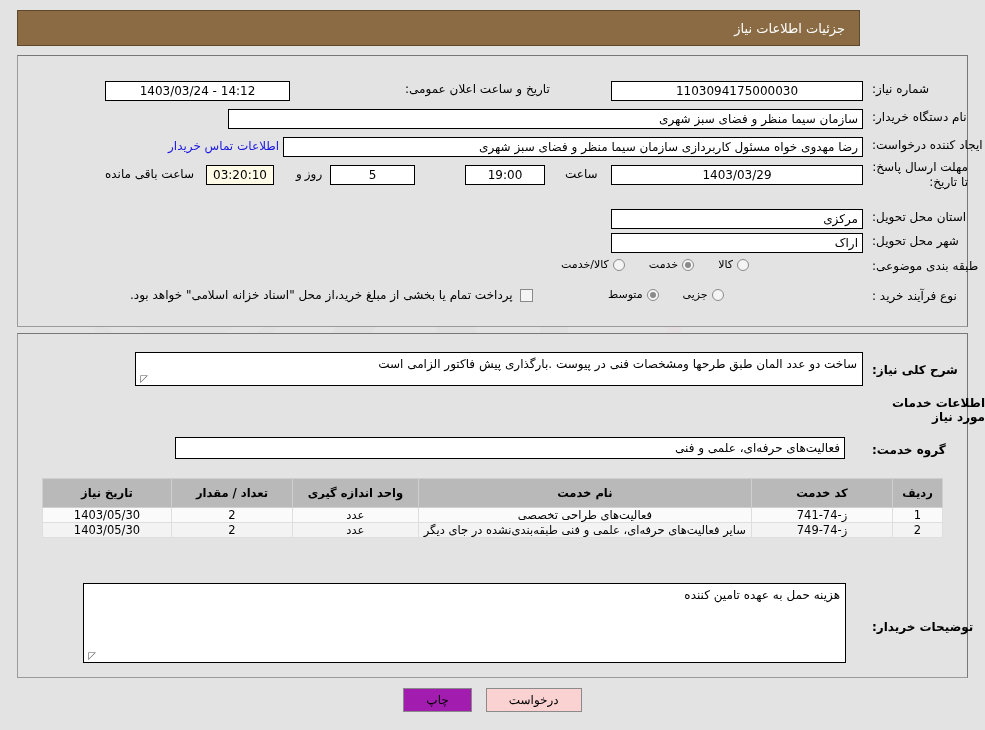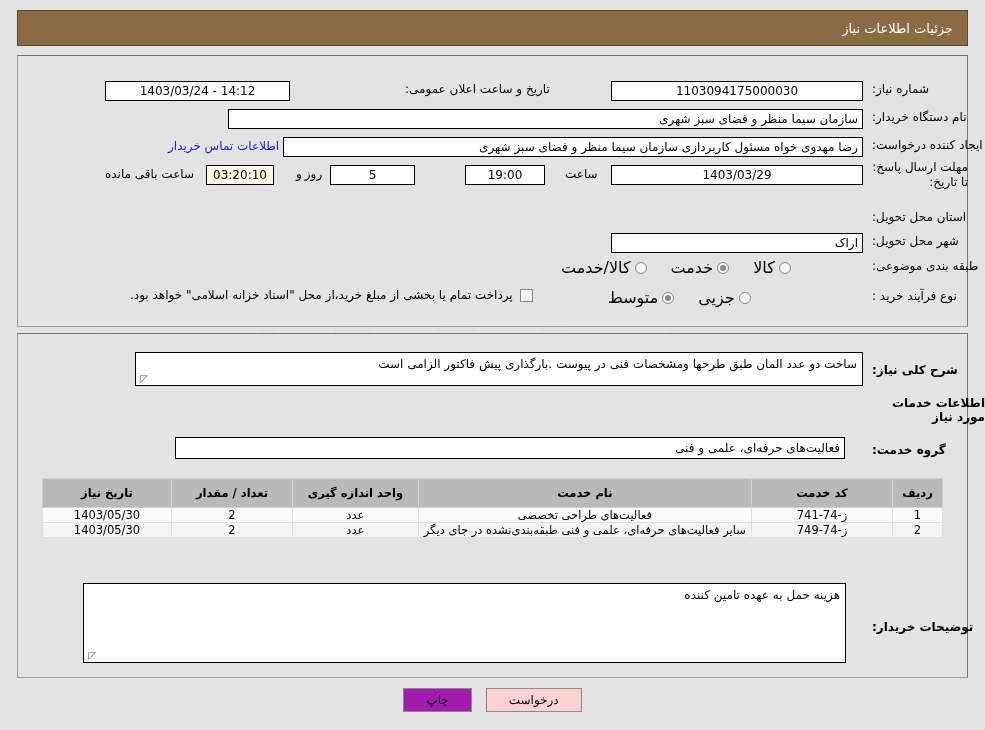--- a/index.html
+++ b/index.html
@@ -26,21 +26,21 @@
     width: 985px; height: 260px;
     pointer-events: none;
     z-index: 0;
     opacity: .5;
   }
 
   
   .titlebar {
     position: absolute;
     left: 17px; top: 10px;
-    width: 951px; height: 36px;
+    width: 843px; height: 36px;
     background: #8b6b43;
     border: 1px solid #5d482c;
     box-sizing: border-box;
     color: #fff;
     display: flex;
     align-items: center;
     justify-content: flex-start;
     padding: 4px 14px;
     font-size: 13px;
     z-index: 3;
@@ -110,21 +110,21 @@
     flex: none;
   }
   .radio.on::after {
     content: "";
     position: absolute;
     left: 2px; top: 2px;
     width: 6px; height: 6px;
     border-radius: 50%;
     background: #8a8a8a;
   }
-  .radio-label { font-size: 16px; }
+  .radio-label { font-size: 11px; }
 
   .checkbox {
     width: 13px; height: 13px;
     border: 1px solid #8a8a8a;
     background: #f4f4f4;
     box-sizing: border-box;
     display: inline-block;
     flex: none;
   }
 
@@ -261,20 +261,21 @@
   <span class="lbl" style="position:absolute; left:565px; top:167px; z-index:4;">ساعت</span>
   <div class="box" style="position:absolute; left:465px; top:165px; width:80px; z-index:4;">19:00</div>
   <div class="box" style="position:absolute; left:330px; top:165px; width:85px; z-index:4;">5</div>
   <span class="lbl" style="position:absolute; left:296px; top:167px; z-index:4;font-family:Liberation Serif, serif;">روز و</span>
   <div class="box cream" style="position:absolute; left:206px; top:165px; width:68px; z-index:4;">03:20:10</div>
   <span class="lbl" style="position:absolute; left:105px; top:167px; z-index:4;">ساعت باقی مانده</span>
 
   <div class="row" style="left:872px; top:210px; z-index:4;">
     <span class="lbl">استان محل تحویل:</span>
   </div>
+  <div class="box right" style="position:absolute; left:611px; top:209px; width:252px; z-index:4;">مرکزی</div>
 
   <div class="row" style="left:872px; top:234px; z-index:4;">
     <span class="lbl">شهر محل تحویل:</span>
   </div>
   <div class="box right" style="position:absolute; left:611px; top:233px; width:252px; z-index:4;">اراک</div>
 
   <div class="row" style="left:872px; top:259px; z-index:4;">
     <span class="lbl">طبقه بندی موضوعی:</span>
   </div>
   <div class="radio-group" style="position:absolute; left:543px; top:258px; z-index:4;">

